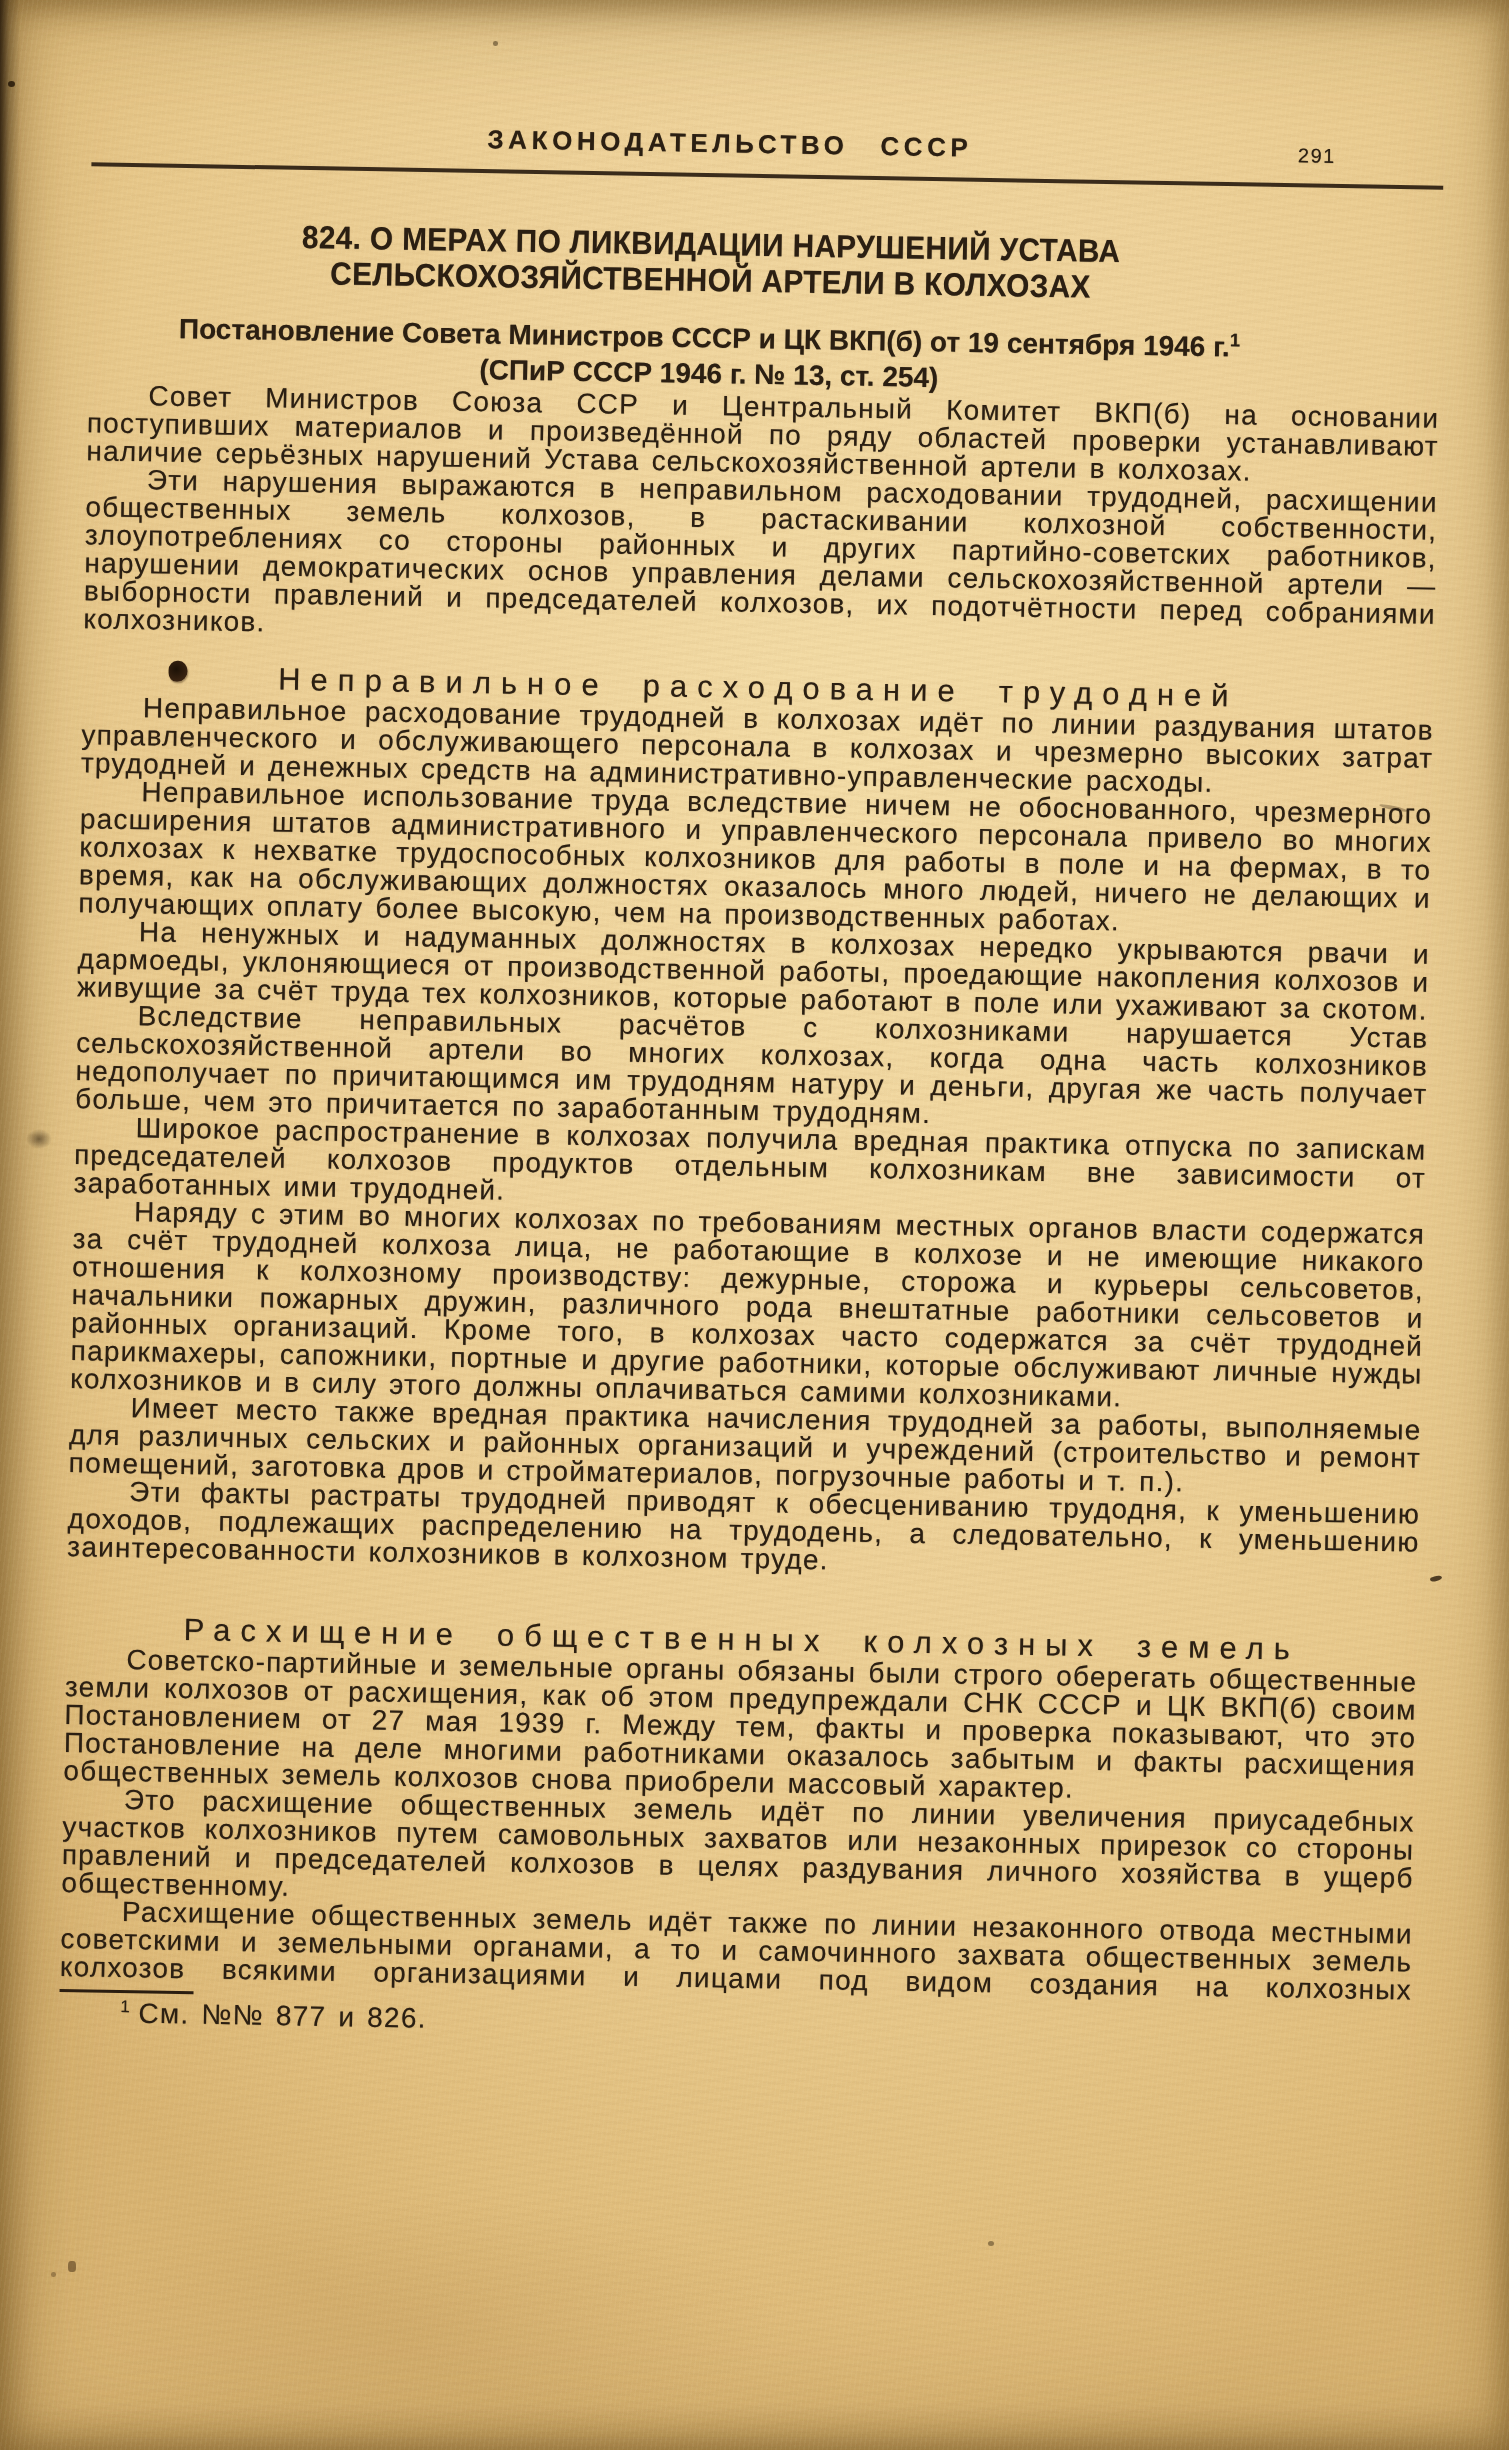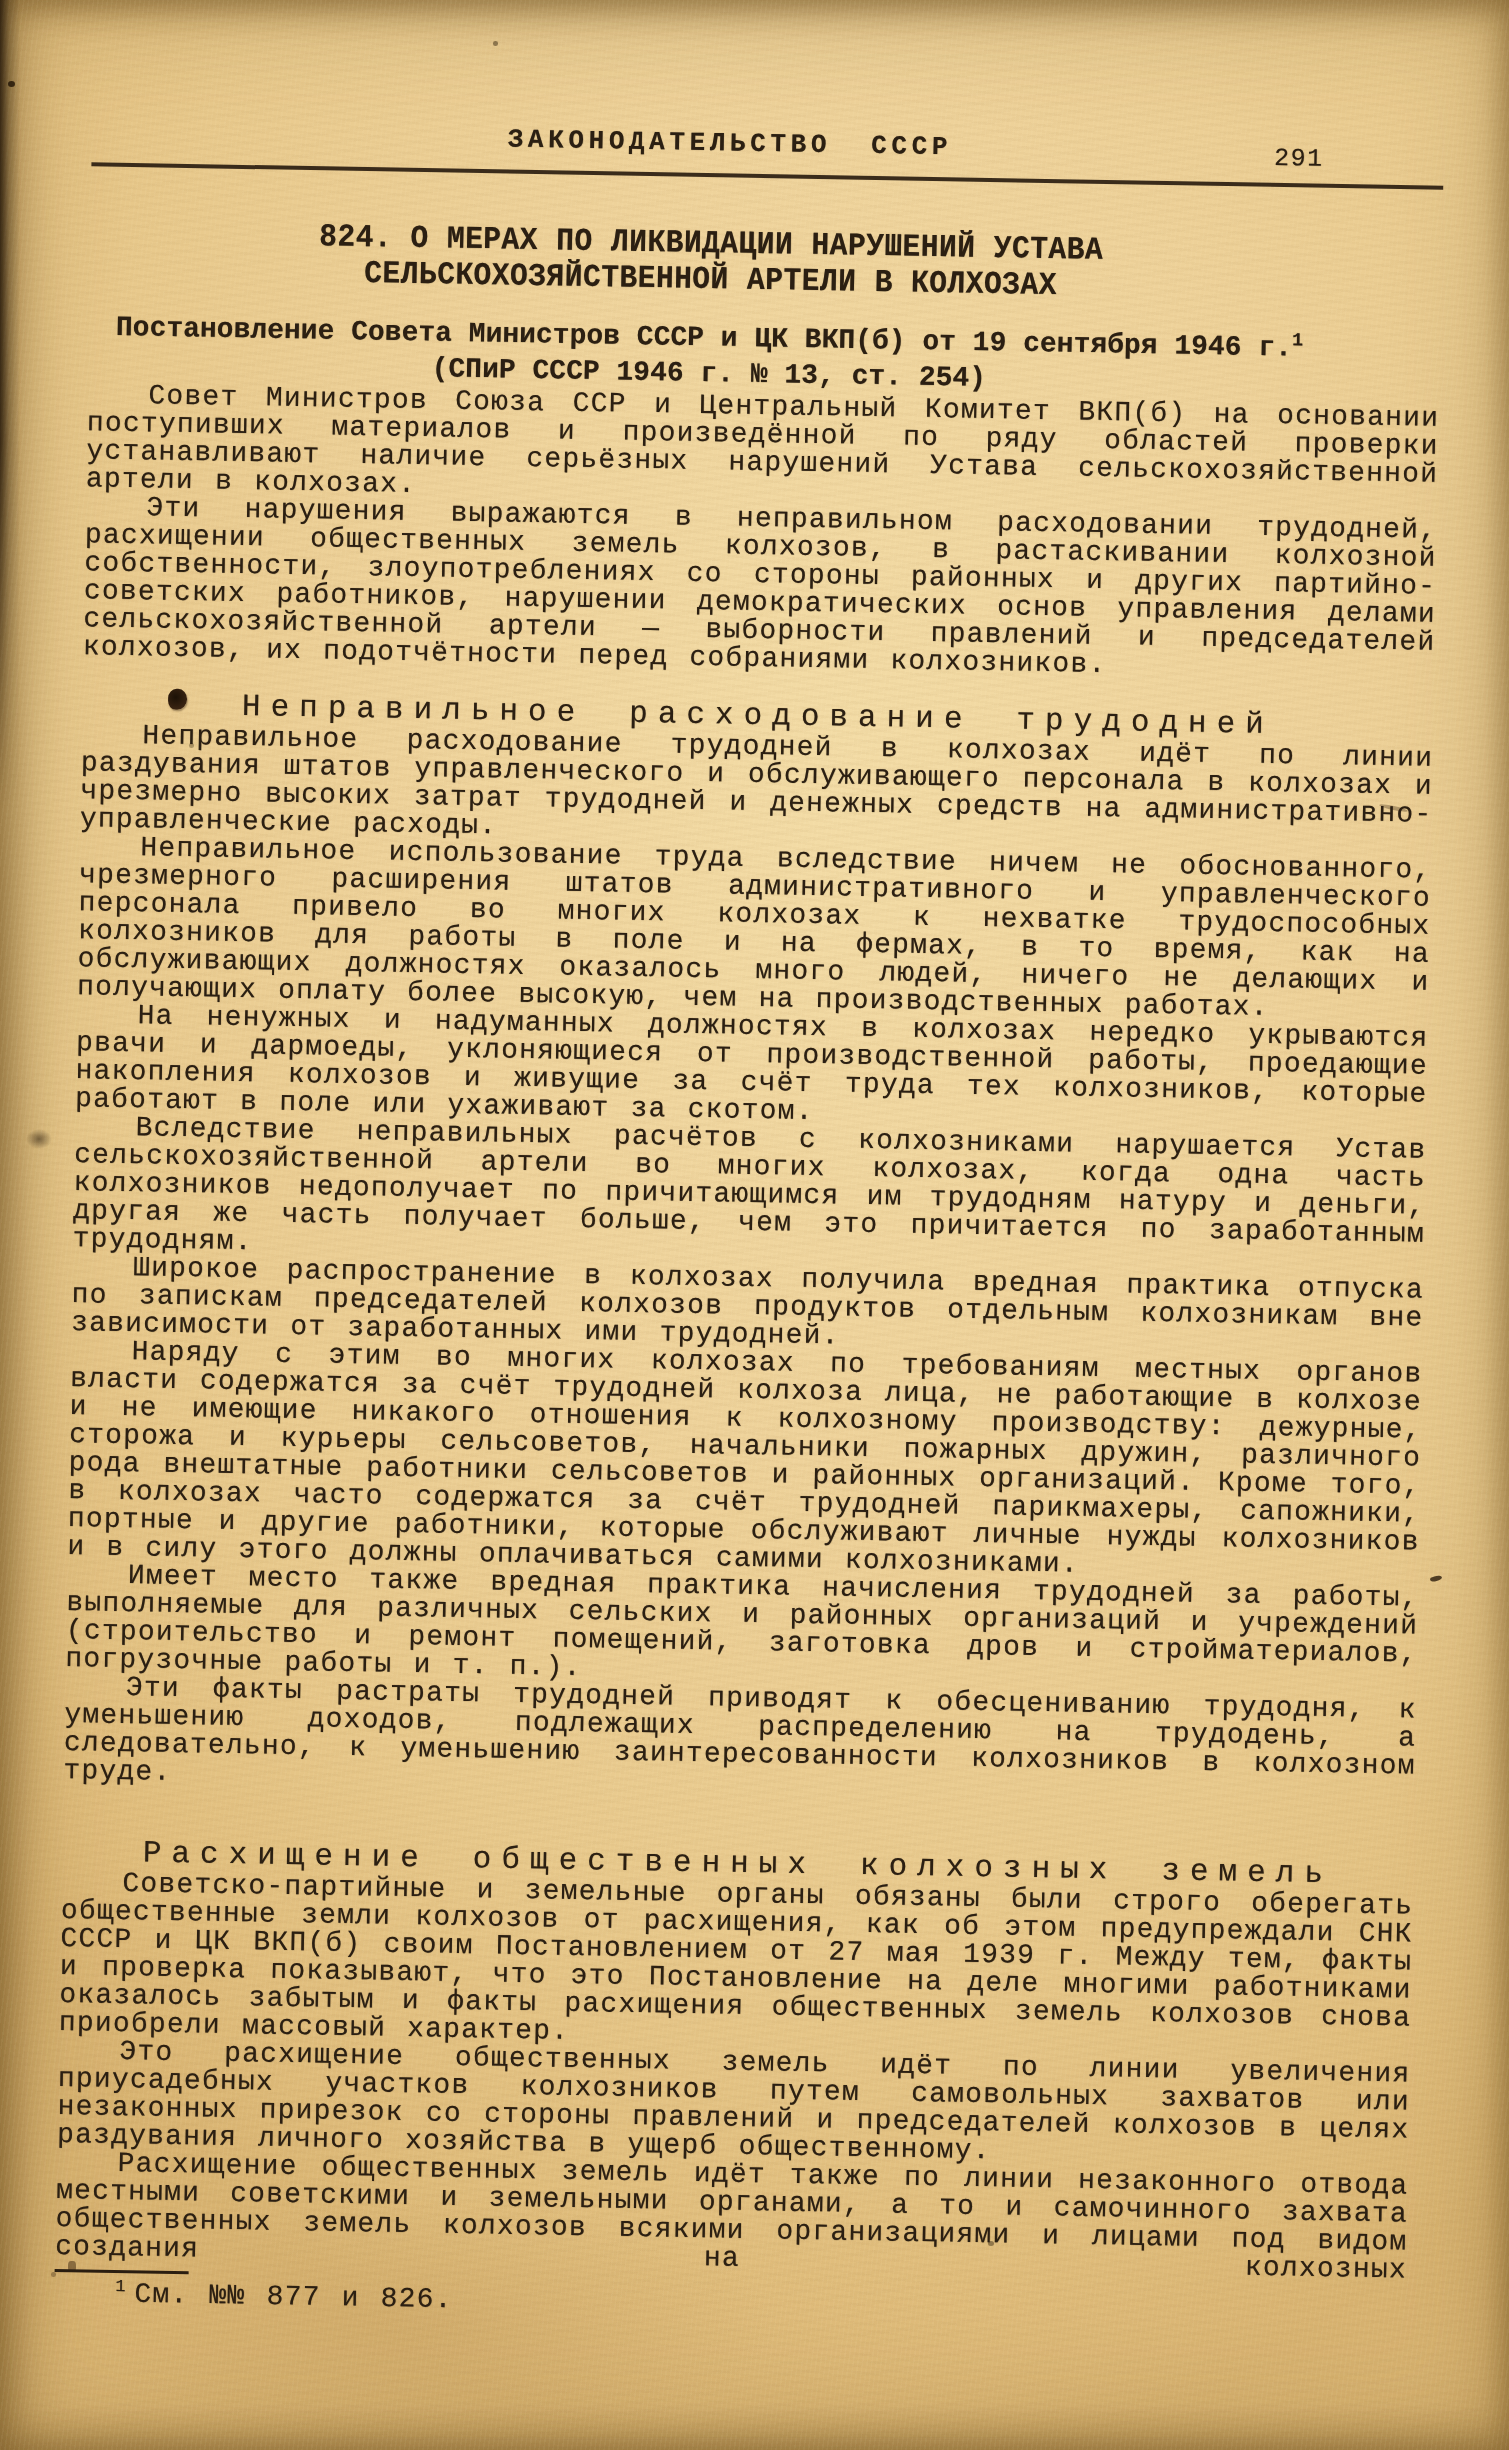--- a/index.html
+++ b/index.html
@@ -7,21 +7,21 @@
     position:relative;
     width:1510px;height:2450px;
     overflow:hidden;
     background:
       radial-gradient(ellipse 1152px 1690px at 56% 32%, #f3dca6 0%, #eed29a 40%, #e8c98c 68%, #e0bd7c 88%, #d8b371 100%);
     box-shadow: inset 0 0 108px rgba(110,80,30,.35),
                 inset 21.5px 0 42px rgba(95,65,22,.30),
                 inset -12.3px 0 38px rgba(120,85,35,.22),
                 inset 0 10.8px 23px rgba(90,60,20,.25),
                 inset 0 -14px 31px rgba(110,80,30,.22);
-    font-family:Liberation Mono, monospace;
+    font-family:Liberation Sans, sans-serif;
     color:#2b1f12;
   }
   
   .texture{
     position:absolute;inset:0;pointer-events:none;
     background:
       repeating-linear-gradient(8deg, rgba(150,110,55,.035) 0 2.3px, rgba(0,0,0,0) 2.3px 6.1px),
       repeating-linear-gradient(98deg, rgba(255,243,205,.05) 0 1.5px, rgba(0,0,0,0) 1.5px 4.6px),
       repeating-linear-gradient(173deg, rgba(130,95,45,.025) 0 3.8px, rgba(0,0,0,0) 3.8px 10px);
   }
@@ -55,21 +55,21 @@
     transform:rotate(1deg);
     transform-origin:755px 1225px;
     text-shadow:0 0 0.8px rgba(43,31,18,.45), 0.4px 0.4px 0 rgba(43,31,18,.15);
   }
   .running-head{position:relative;height:34px;}
   .journal-title{
     text-align:center;font-weight:bold;font-size:26px;line-height:31px;
     letter-spacing:4.6px;word-spacing:20px;transform:translateX(-38px);
   }
   .page-number{
-    position:absolute;right:120px;top:6.1px;font-size:25px;letter-spacing:1.5px;
+    position:absolute;right:108px;top:6.1px;font-size:20px;letter-spacing:1.5px;
   }
   .head-rule{height:3.8px;background:#2a1d10;margin-top:10.8px;opacity:.92;}
 
   .front-matter{transform:translateX(-55px);}
   .doc-title{
     margin:49px 0 0 0;text-align:center;font-weight:bold;
     font-size:32px;line-height:36px;letter-spacing:0.4px;
   }
   .doc-title .tline{display:block;transform:scaleX(.93);}
   .decree{

